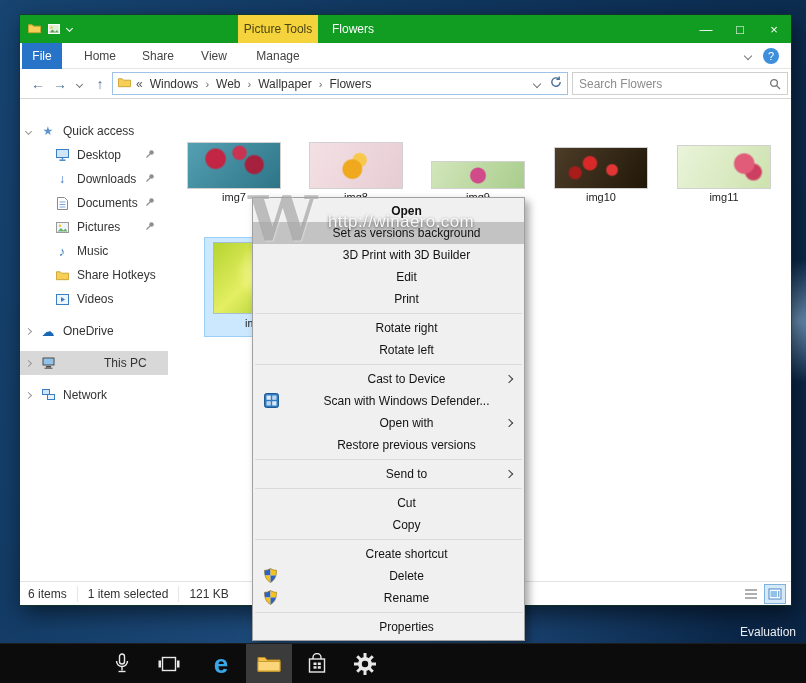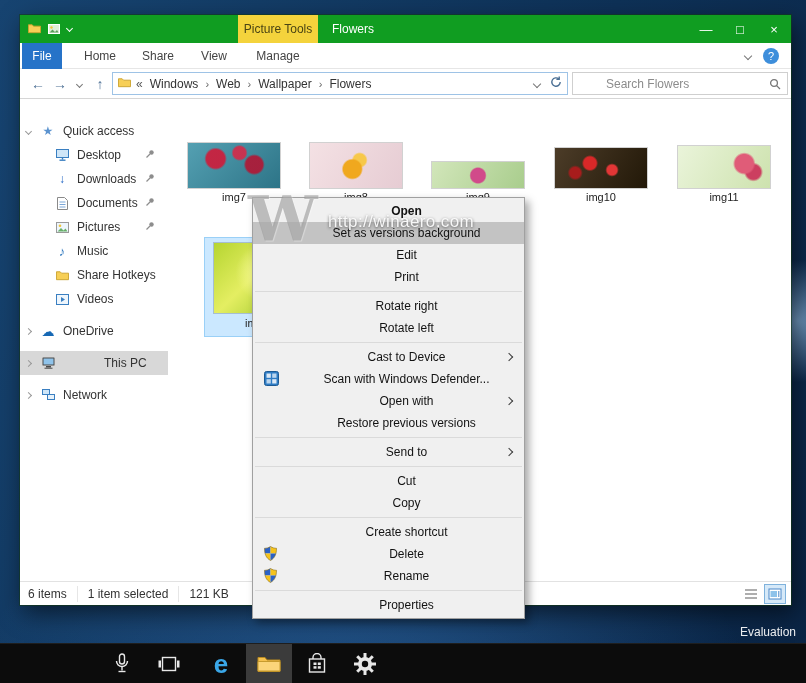--- a/index.html
+++ b/index.html
@@ -40,21 +40,21 @@
   
   .addr-row { position:absolute; left:0; top:54px; right:0; height:30px; background:#fff; border-bottom:1px solid #d6d6d6; }
   .nav-btn { position:absolute; top:0; height:30px; width:20px; display:flex; align-items:center; justify-content:center;
              font-size:14px; color:#4d7095; }
   .addr-box { position:absolute; left:92px; top:3px; width:456px; height:23px; border:1px solid #9ec3e6; background:#fff;
               display:flex; align-items:center; padding:0 5px; font-size:12px; color:#333; }
   .crumb { padding:0 2px; }
   .crumb-sep { color:#666; padding:0 5px; font-size:11px; }
   .addr-spacer { flex:1; }
   .search-box { position:absolute; left:552px; top:3px; width:216px; height:23px; border:1px solid #cfcfcf;
-                display:flex; align-items:center; background:#fff;padding-left:27px; }
+                display:flex; align-items:center; background:#fff; }
   .search-box input { flex:1; border:none; outline:none; font-family:inherit; font-size:12px; color:#333; padding-left:6px; background:transparent; }
   .search-box input::placeholder { color:#8c8c8c; }
   .search-box svg { margin:0 6px; }
 
   
   .sidebar { position:absolute; left:0; top:84px; width:148px; bottom:24px; background:#fff; }
   .side-item { position:absolute; left:0; right:0; height:24px; display:flex; align-items:center; font-size:12px; color:#333; }
   .side-item.lvl0 { padding-left:20px; }
   .side-item.lvl1 { padding-left:34px; }
   .side-item.selected { background:#d8d8d8; }
@@ -341,20 +341,21 @@
             <line x1="10.8" y1="3" x2="10.8" y2="9" stroke="#4a88c8"></line>
           </svg>
         </span>
     </span>
   </div>
 </div>
 
 <div class="context-menu">
   <div class="cm-item bold"><span>Open</span></div>
   <div class="cm-item hl"><span>Set as versions background</span></div>
+  <div class="cm-item"><span>3D Print with 3D Builder</span></div>
   <div class="cm-item"><span>Edit</span></div>
   <div class="cm-item"><span>Print</span></div>
   <div class="cm-sep"></div>
   <div class="cm-item"><span>Rotate right</span></div>
   <div class="cm-item"><span>Rotate left</span></div>
   <div class="cm-sep"></div>
   <div class="cm-item"><span>Cast to Device</span><span class="cm-arrow chev right"></span></div>
   <div class="cm-item">
     <span class="cm-icon"><svg width="15" height="15" viewBox="0 0 15 15">
           <rect x="0.5" y="0.5" width="14" height="14" rx="2" fill="#2f7cc4" stroke="#1d5a94"></rect>

